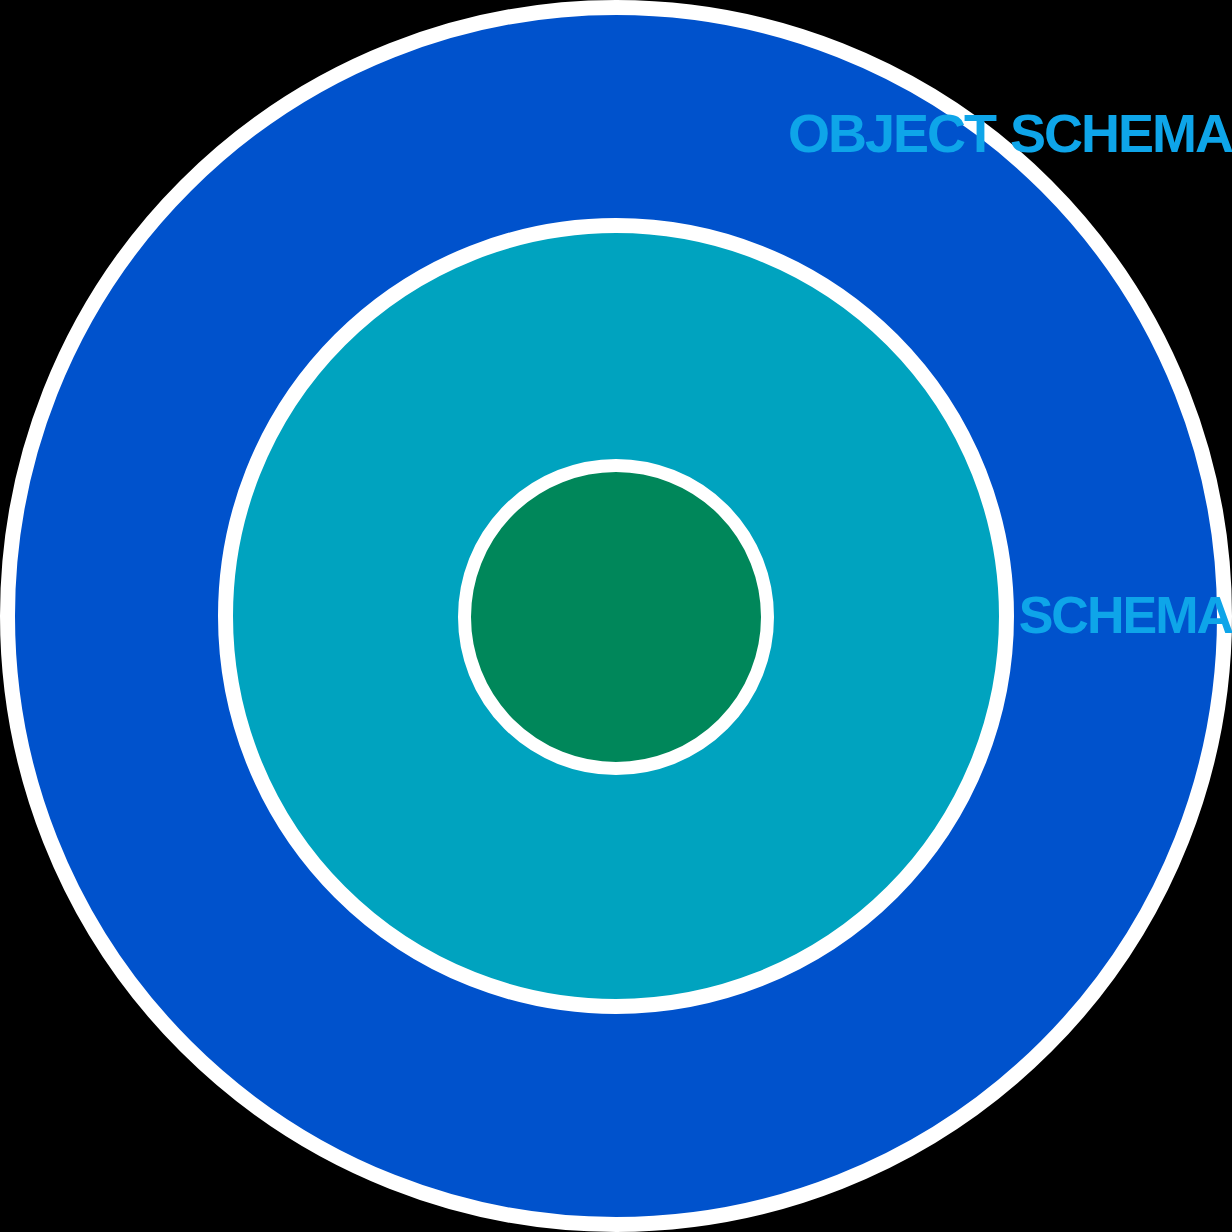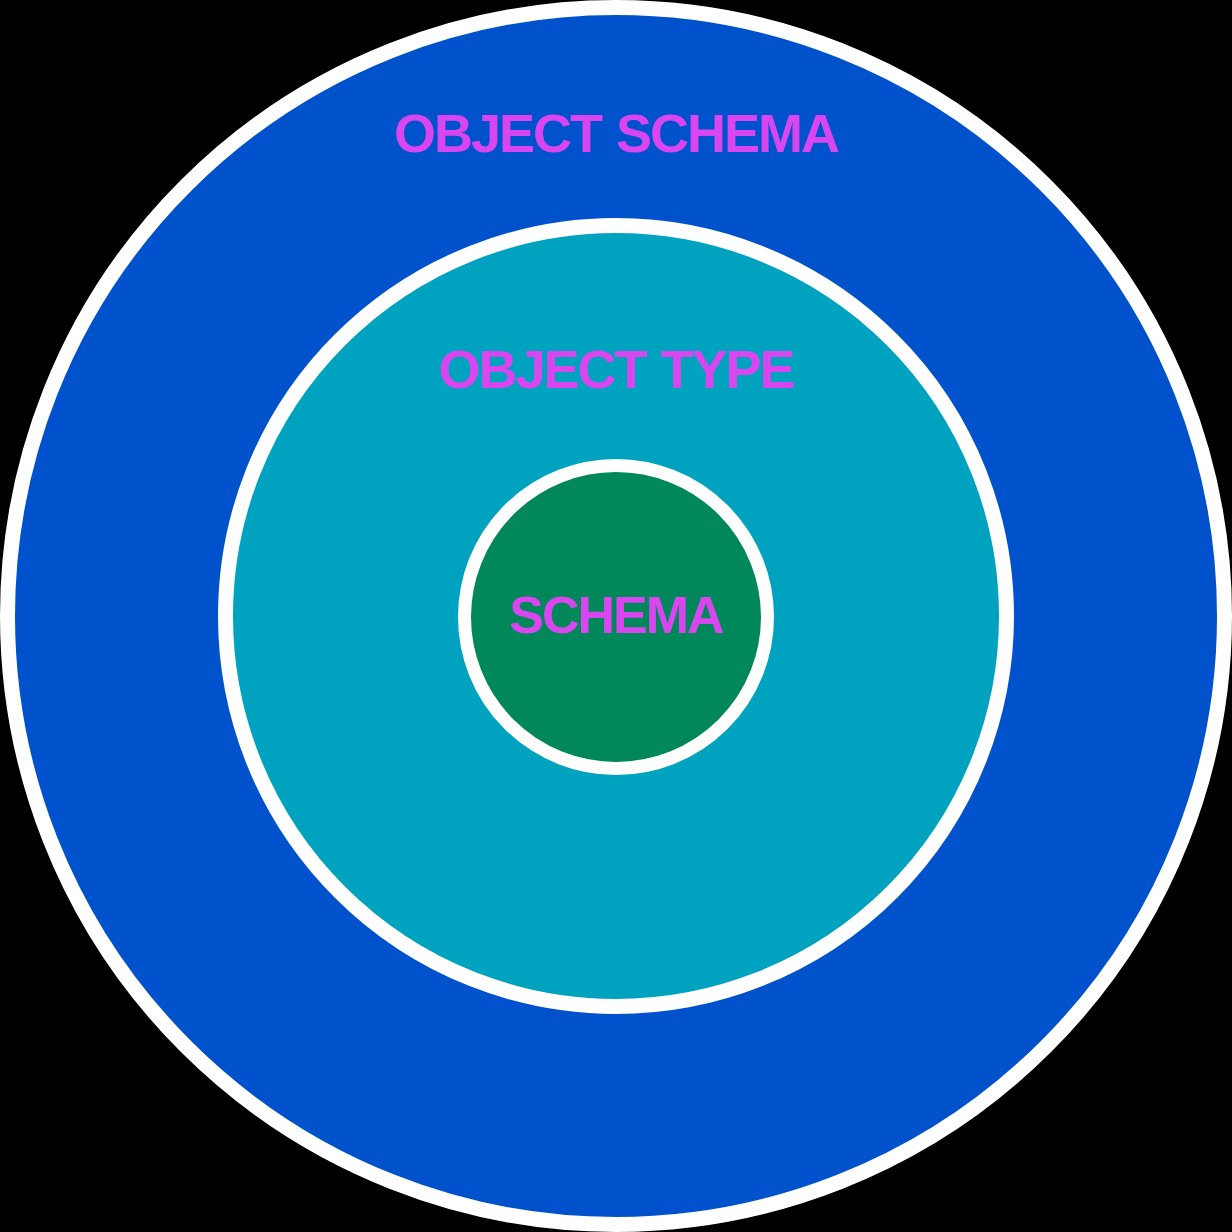--- a/index.html
+++ b/index.html
@@ -40,22 +40,22 @@
     left: 458px;
     top: 459px;
     width: 316px;
     height: 316px;
     border-width: 13px;
   }
   .ring-label {
     position: absolute;
     left: 0;
     right: 0;
-    text-align: center;
-    color: #d946ef;
+    text-align: right;
+    color: #0ea5e9;
     font-weight: bold;
     font-size: 54px;
     line-height: 1;
     letter-spacing: -2px;
     word-spacing: 2px;
     white-space: nowrap;
   }
   .label-schema { top: 106px; }
   .label-type   { top: 342px; }
   .label-object { top: 589px; font-size: 52px; }
@@ -66,17 +66,16 @@
 <div class="stage">
 
   <div class="circle circle-schema" style="background-color: rgb(0, 82, 204);"></div>
 
   <div class="circle circle-type" style="background-color: rgb(0, 163, 191);"></div>
 
   <div class="circle circle-object" style="background-color: rgb(0, 135, 90);"></div>
 
   <div class="ring-label label-schema">OBJECT SCHEMA</div>
 
-  <div class="ring-label label-type">OBJECT TYPE</div>
 
   <div class="ring-label label-object">SCHEMA</div>
 
 </div>
 
 </body></html>

